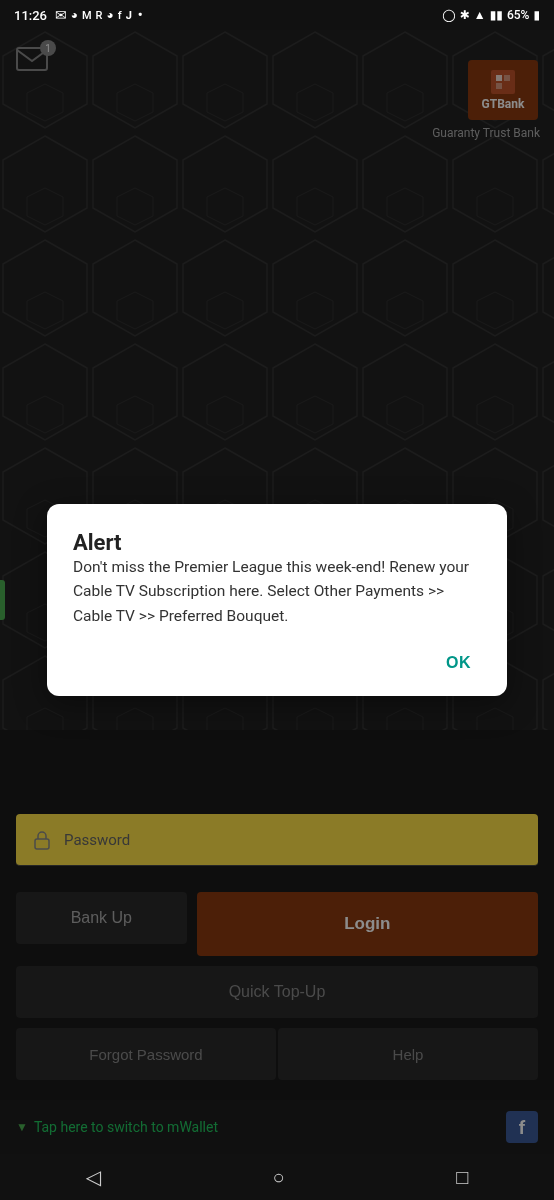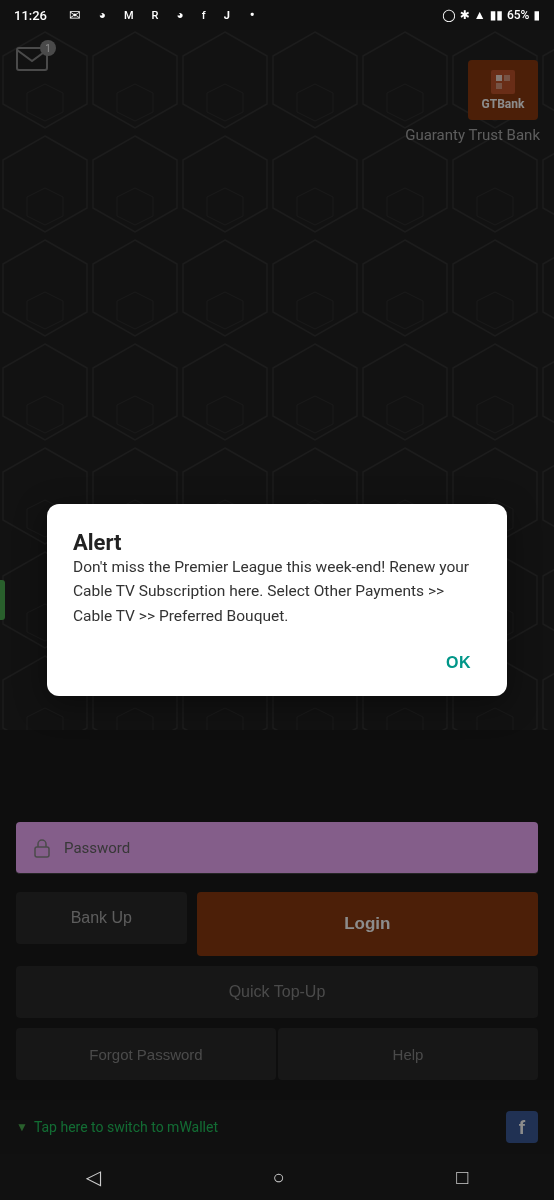--- a/index.html
+++ b/index.html
@@ -20,21 +20,21 @@
       align-items: center;
       padding: 6px 14px;
       background: #111;
       color: #fff;
       font-size: 13px;
       font-weight: 500;
       height: 30px;
       z-index: 100;
       position: relative;
     }
-    .status-left { display: flex; align-items: center; gap: 16px; }
+    .status-left { display: flex; align-items: center; gap: 2px; }
     .status-right { display: flex; align-items: center; gap: 4px; font-size: 12px; }
 
     
     .hex-bg {
       position: absolute;
       top: 30px;
       left: 0;
       width: 554px;
       height: 700px;
       background: #222;
@@ -100,44 +100,44 @@
       margin-bottom: 3px;
       display: flex;
       align-items: center;
       justify-content: center;
     }
     .gtbank-subtitle {
       position: absolute;
       top: 96px;
       right: 14px;
       color: #aaa;
-      font-size: 15px;
+      font-size: 12px;
       z-index: 10;
     }
 
     
     .form-area {
       position: absolute;
       bottom: 110px;
       left: 0;
       width: 554px;
       padding: 0 16px;
       z-index: 10;
     }
 
     .input-field {
-      background: #f0abfc;
+      background: #fde047;
       border: none;
       border-bottom: 1px solid #444;
       width: 100%;
       height: 52px;
       display: flex;
       align-items: center;
       padding: 0 16px;
-      margin-bottom: 18px;
+      margin-bottom: 26px;
       border-radius: 4px;
       color: #888;
       font-size: 15px;
       gap: 12px;
     }
 
     .button-row {
       display: flex;
       gap: 10px;
       margin-bottom: 10px;

